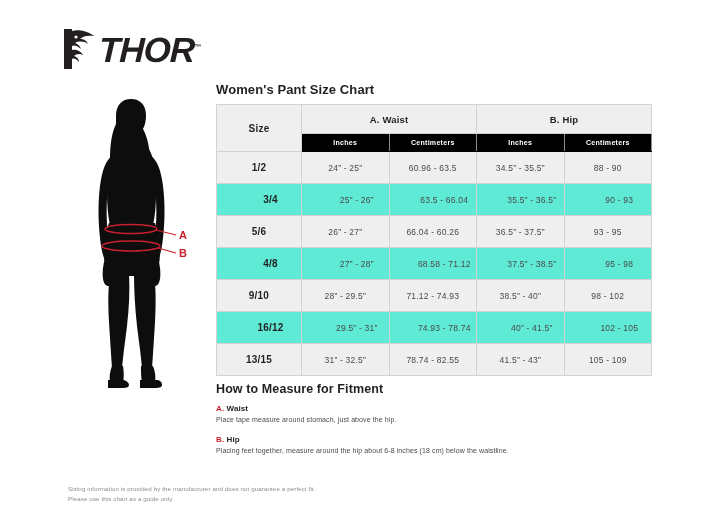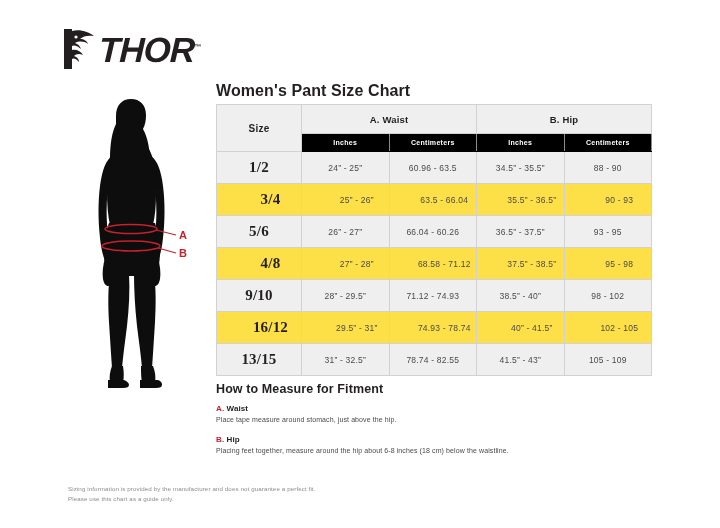--- a/index.html
+++ b/index.html
@@ -58,21 +58,21 @@
     width: 140px;
     height: 292px;
   }
   .figure-svg { display: block; width: 140px; height: 292px; }
 
   
   .chart-title {
     position: absolute;
     left: 216px;
     top: 82px;
-    font-size: 16px;
+    font-size: 13px;
     font-weight: bold;
     color: #231f20;
     letter-spacing: 0.1px;
   }
   .fitment-title {
     position: absolute;
     left: 216px;
     top: 382px;
     font-size: 12.5px;
     font-weight: bold;
@@ -128,25 +128,24 @@
   }
   .size-table tbody td {
     height: 29px;
     font-size: 8.5px;
     color: #4a4a4a;
     letter-spacing: 0.2px;
   }
   .size-table tbody td.sz {
     font-weight: bold;
     color: #231f20;
-    font-size: 15px;
-    font-family: Liberation Serif, serif;
+    font-size: 10px;
   }
   .size-table tbody tr.odd td { background: #efefef; }
-  .size-table tbody tr.even td { background: #fde047; padding-left: 24px; }
+  .size-table tbody tr.even td { background: #5eead4; padding-left: 24px; }
 
   
   .notes {
     position: absolute;
     left: 216px;
     top: 404px;
     width: 430px;
   }
   .note { margin-bottom: 11px; }
   .note-head {

